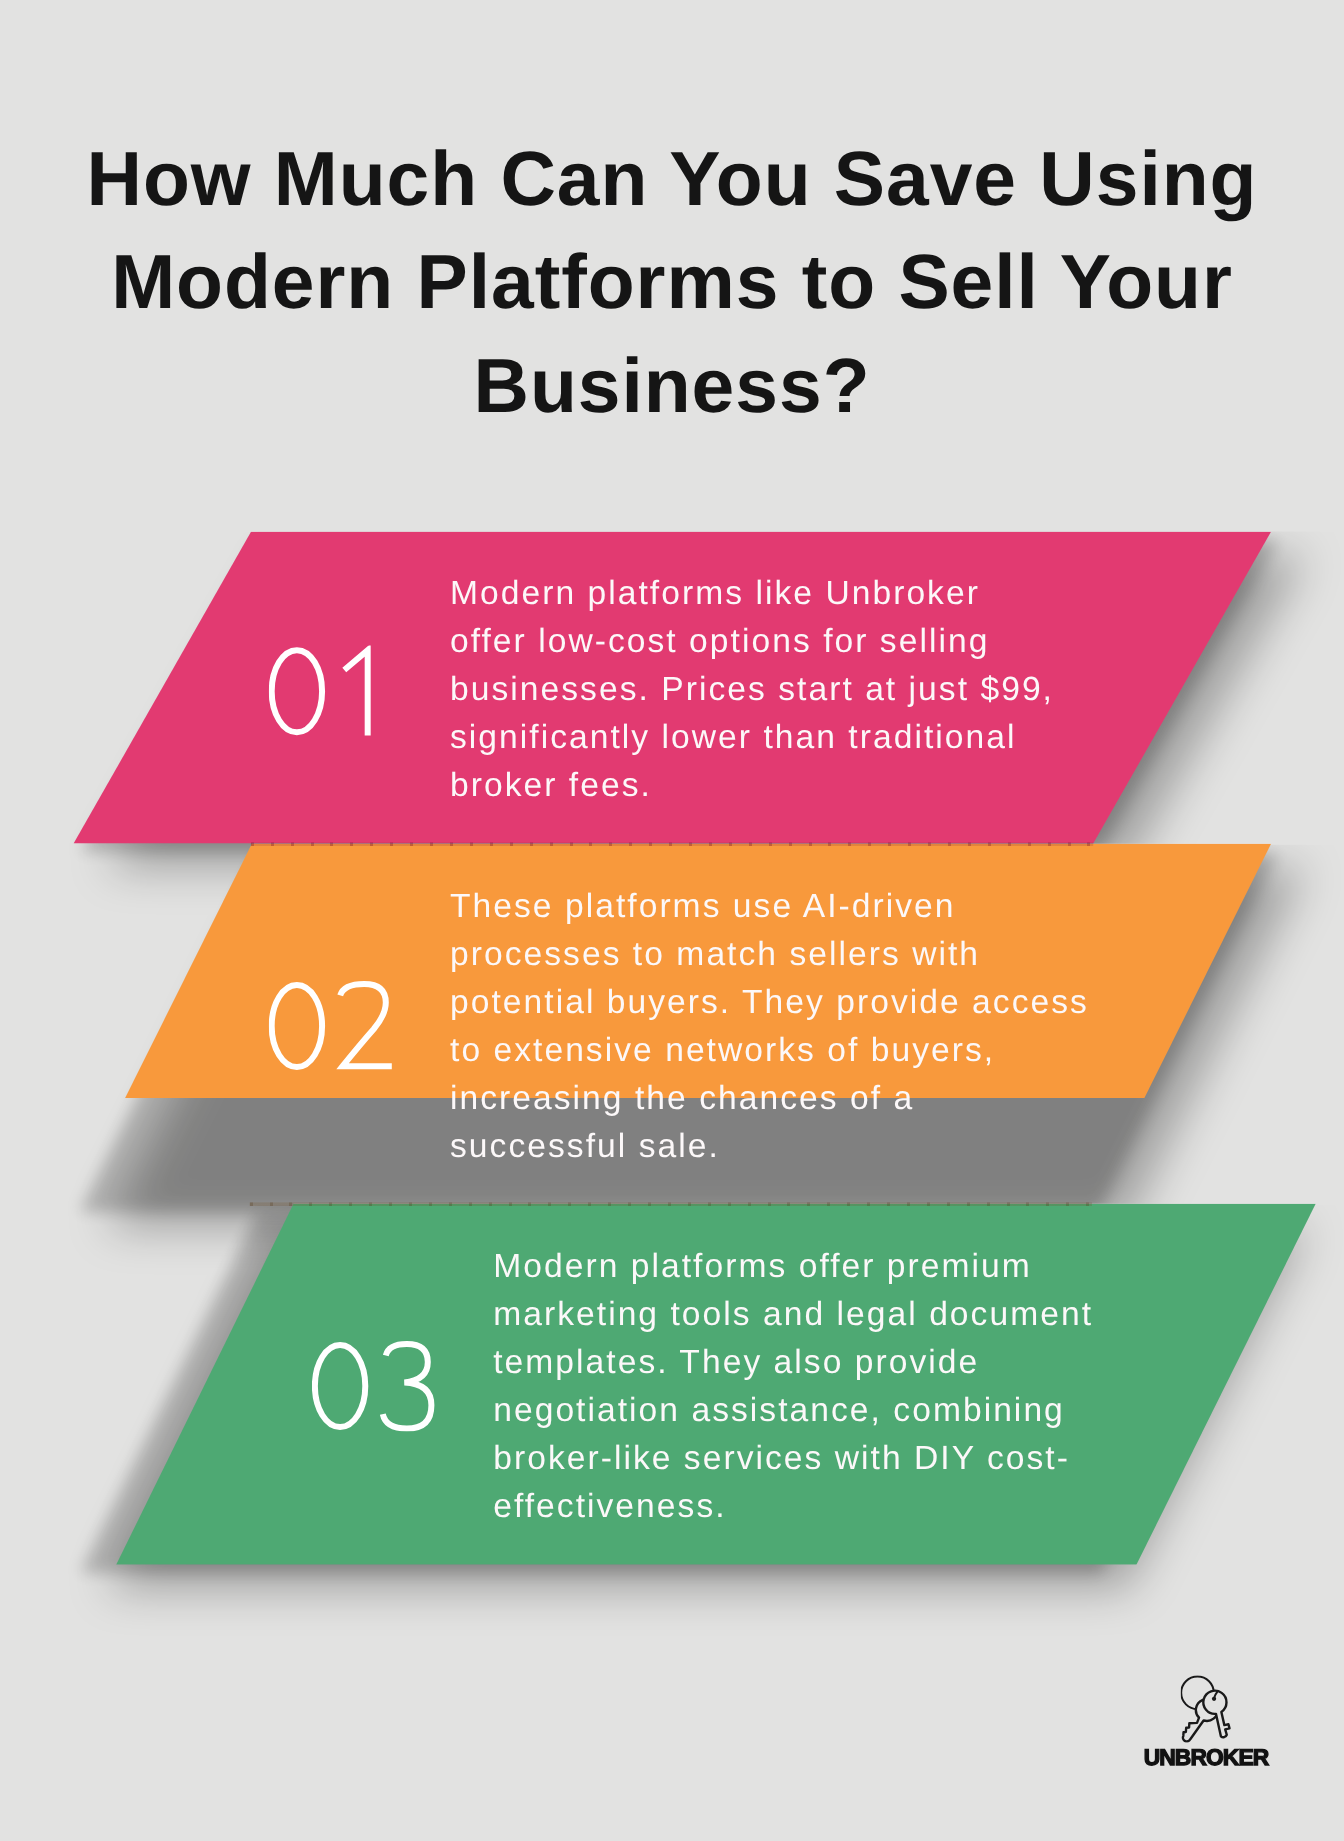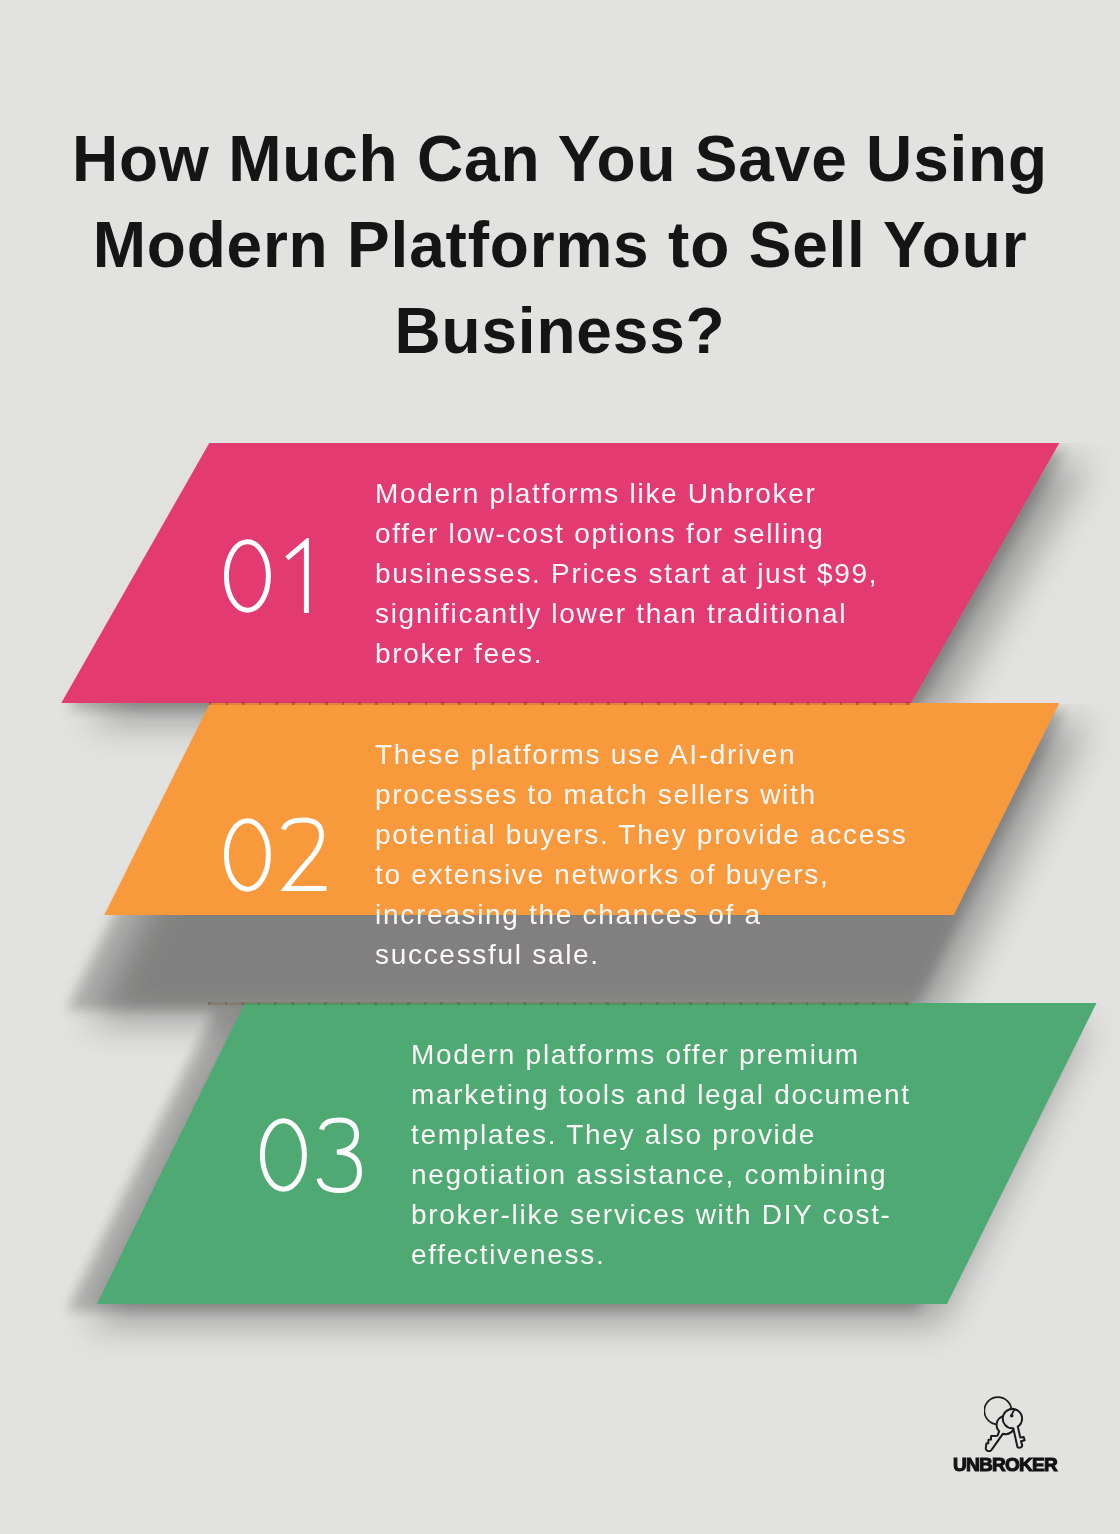--- a/index.html
+++ b/index.html
@@ -4,21 +4,21 @@
 <style>
   html,body{margin:0;padding:0;}
   body{
     width:1120px;height:1534px;
     background:#e2e2e1;
     font-family:"Liberation Sans", sans-serif;
     position:relative;overflow:hidden;
     transform:translateZ(0);
   }
   .title{
-    position:absolute;left:0;top:116px;width:1120px;
+    position:absolute;left:0;top:106px;width:1120px;
     text-align:center;
     font-size:64px;line-height:86px;font-weight:bold;
     color:#151515;letter-spacing:0.8px;
   }
   .bandwrap{position:absolute;left:0;width:1120px;}
   .band{position:absolute;left:0;top:0;width:1120px;height:100%;filter:drop-shadow(0 -1.3px 0 rgba(253,246,248,.85));}
   #w1{top:443px;height:268px;z-index:3;}
   #b1{background:#e23a71;clip-path:polygon(209.3px 0px,1059.3px 0px,911px 260px,61.3px 260px);}
   #w2{top:703px;height:212px;z-index:2;}
   #b2{background:#f8993c;clip-path:polygon(210px 0px,1059.3px 0px,909.8px 300px,60.4px 300px);}

